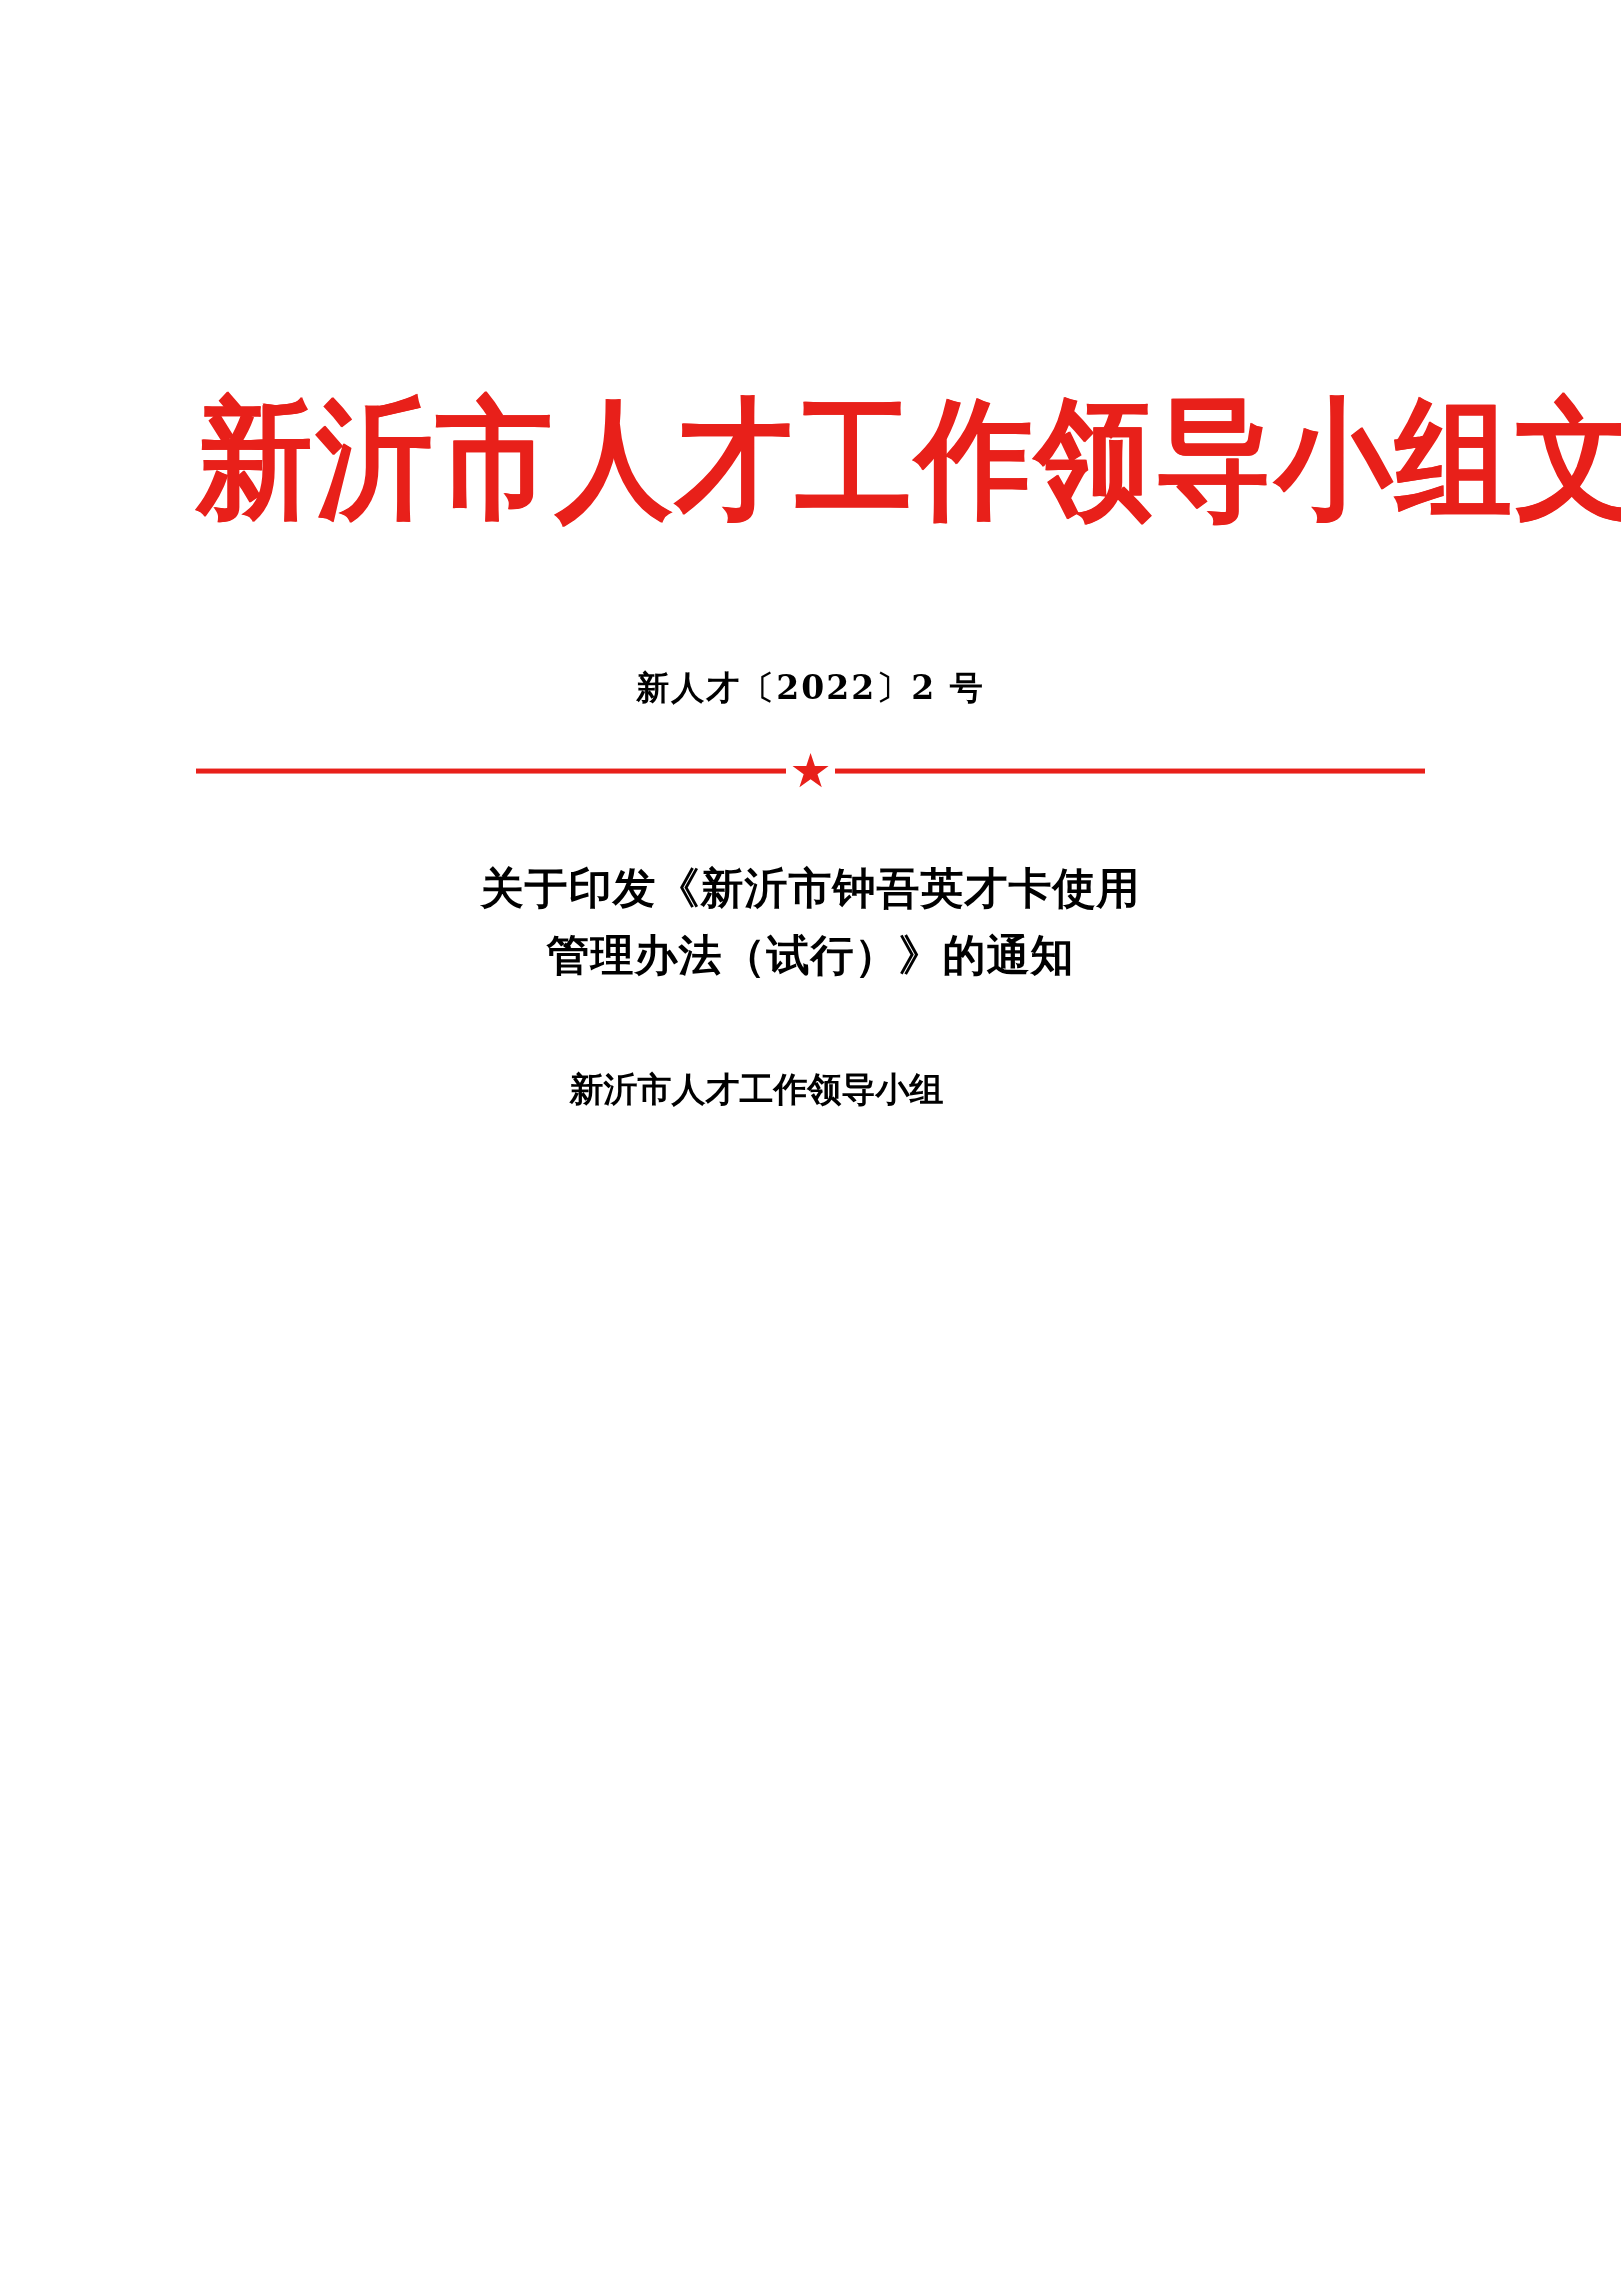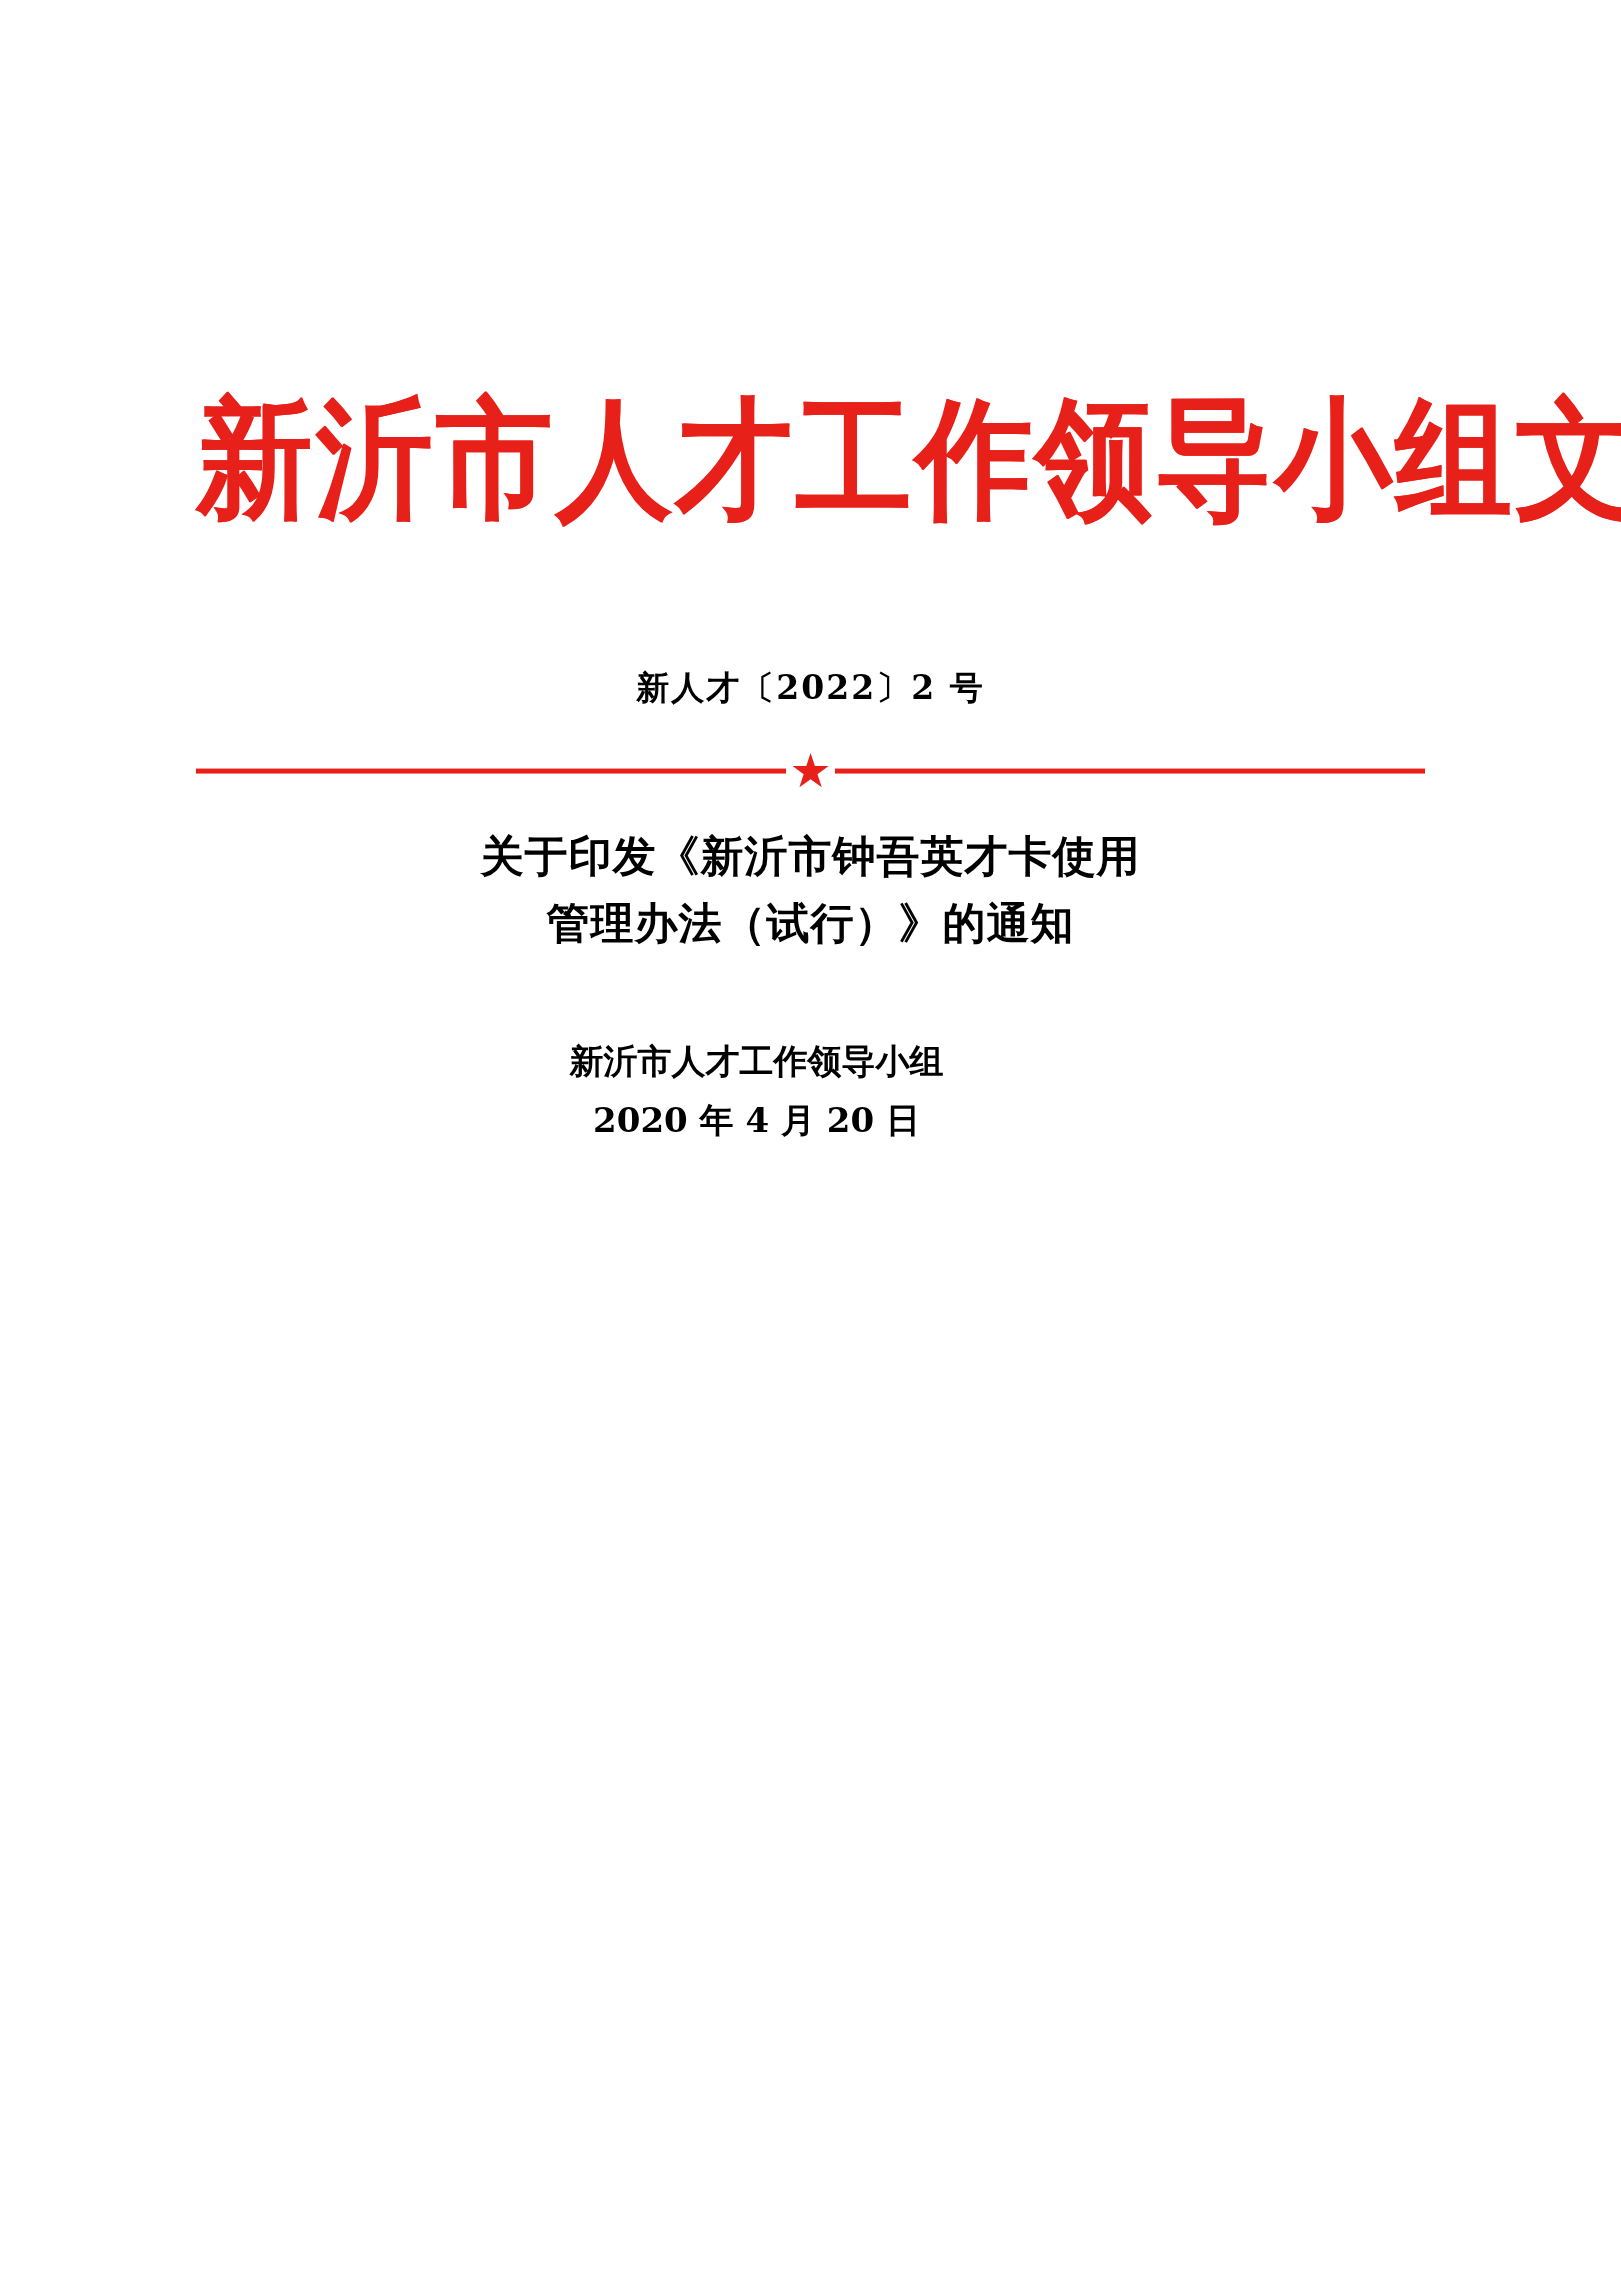--- a/index.html
+++ b/index.html
@@ -71,27 +71,27 @@
     position: relative;
     z-index: 2;
     color: #e8201a;
     font-size: 47px;
     line-height: 25.5px;
     display: block;
   }
 
   
   .doc-title {
-    margin-top: 44px;
+    margin-top: 72px;
     text-align: center;
     font-size: 43px;
     font-weight: bold;
     line-height: 1.55;
     letter-spacing: 1px;
-    font-family: Liberation Mono, monospace;
+    font-family: Liberation Sans, sans-serif;
   }
   .doc-title .line { display: block; }
 
   
   .body-block {
     margin-top: 71px;
     font-size: 34px;
     line-height: 1.82;
     letter-spacing: 0.5px;
     font-family: "DejaVu Serif", "Liberation Serif", serif;
@@ -142,17 +142,16 @@
   <div class="doc-title">
     <span class="line">关于印发《新沂市钟吾英才卡使用</span>
     <span class="line">管理办法（试行）》的通知</span>
   </div>
 
   <div class="body-block">
   </div>
 
   <div class="signature">
     <span class="line">新沂市人才工作领导小组</span>
-    <span class="line">2020 年 4 月 20 日</span>
   </div>
 
 </div>
 
 
 </body></html>

